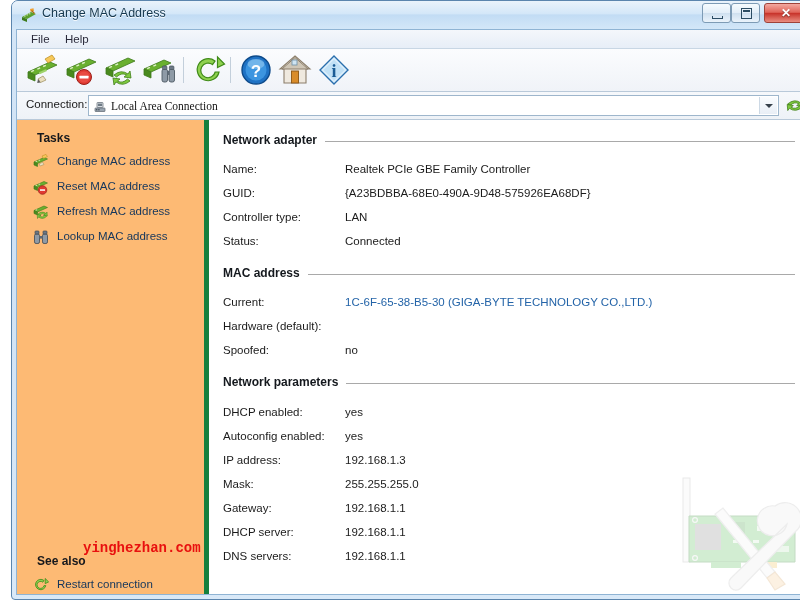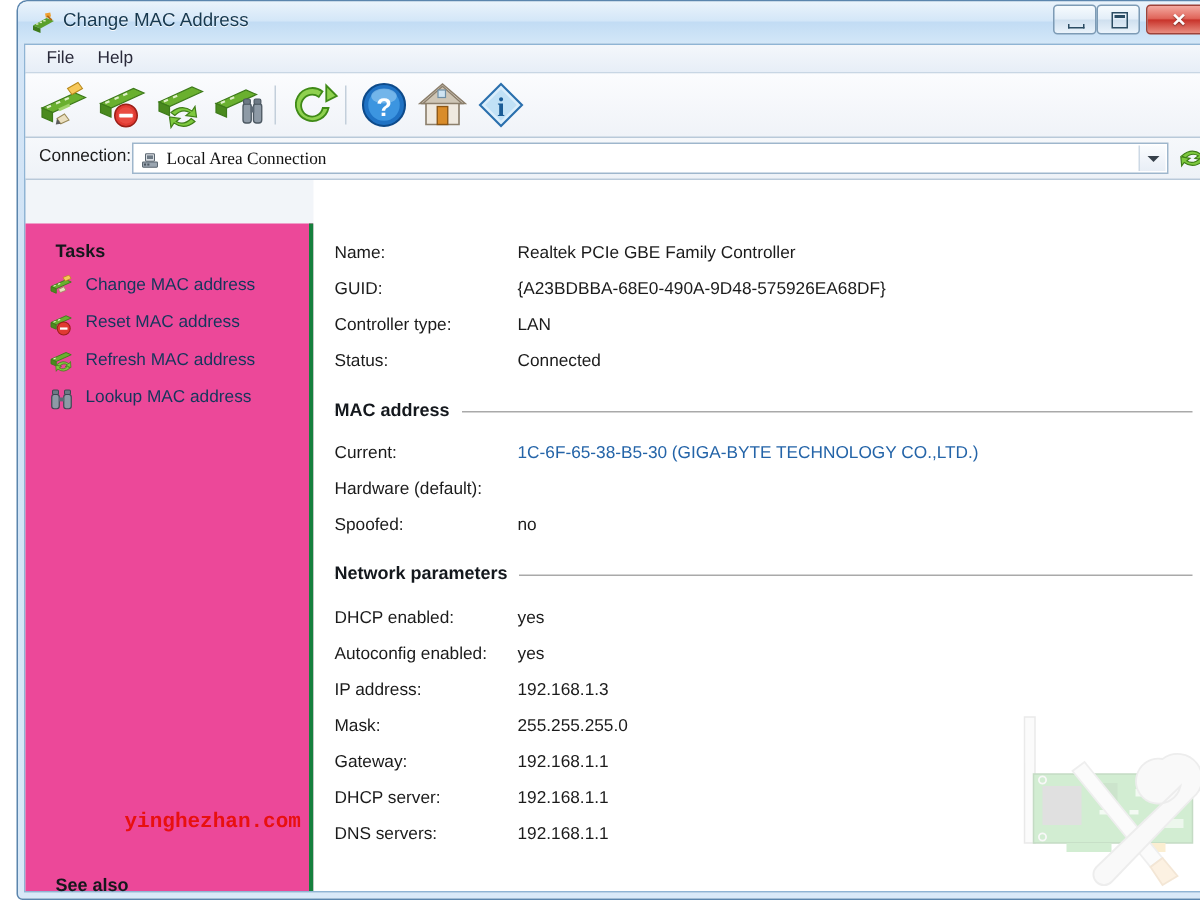--- a/index.html
+++ b/index.html
@@ -130,23 +130,22 @@
   #conn-arrow:after {
     content: ""; position: absolute; left: 5px; top: 7px;
     border-left: 4px solid transparent; border-right: 4px solid transparent;
     border-top: 4px solid #36404a;
   }
   #conn-refresh { position: absolute; left: 768px; top: 3px; width: 20px; height: 20px; cursor: default; }
 
   
   #sidebar {
     position: absolute; left: 0; top: 90px; width: 192px; bottom: 0;
-    background: #ec4899;
-    border-right: 3px solid #15803d;
-    margin-top: 29px;
+    background: #fdba74;
+    border-right: 5px solid #15803d;
   }
   #content {
     position: absolute; left: 192px; top: 90px; right: 0; bottom: 0;
     background: #ffffff; overflow: hidden;
   }
 
   
   .side-head {
     position: absolute; font-size: 12px; font-weight: bold; color: #16181c;
     white-space: nowrap;
@@ -443,20 +442,24 @@
           <rect x="40" y="88" width="30" height="6" fill="#6cc46c"></rect>
           <rect x="80" y="88" width="26" height="6" fill="#f2c86a"></rect>
           <g>
             <path d="M44 40 L96 104 L104 98 L52 34 Z" fill="#f2f2f2" stroke="#c9c9c9" stroke-width="1.2"></path>
             <path d="M96 104 L104 98 L114 110 L104 116 Z" fill="#f7d3a3" stroke="#d9ae76" stroke-width="1.2"></path>
             <path d="M104 32 A15 15 0 1 0 116 50 L60 104 A7 7 0 1 0 70 114 L124 58 A15 15 0 0 0 104 32 Z" fill="#ececec" stroke="#c4c4c4" stroke-width="1.2"></path>
           </g>
         </svg>
       </div>
 
+      <div class="sec" style="top:13px;">
+        <span class="sec-rule"></span>
+        <span class="sec-title">Network adapter</span>
+      </div>
       <span class="row-label" style="top:43px;">Name:</span>
       <span class="row-value" style="top:43px;">Realtek PCIe GBE Family Controller</span>
       <span class="row-label" style="top:67px;">GUID:</span>
       <span class="row-value" style="top:67px;">{A23BDBBA-68E0-490A-9D48-575926EA68DF}</span>
       <span class="row-label" style="top:91px;">Controller type:</span>
       <span class="row-value" style="top:91px;">LAN</span>
       <span class="row-label" style="top:115px;">Status:</span>
       <span class="row-value" style="top:115px;">Connected</span>
 
       <div class="sec" style="top:146px;">

